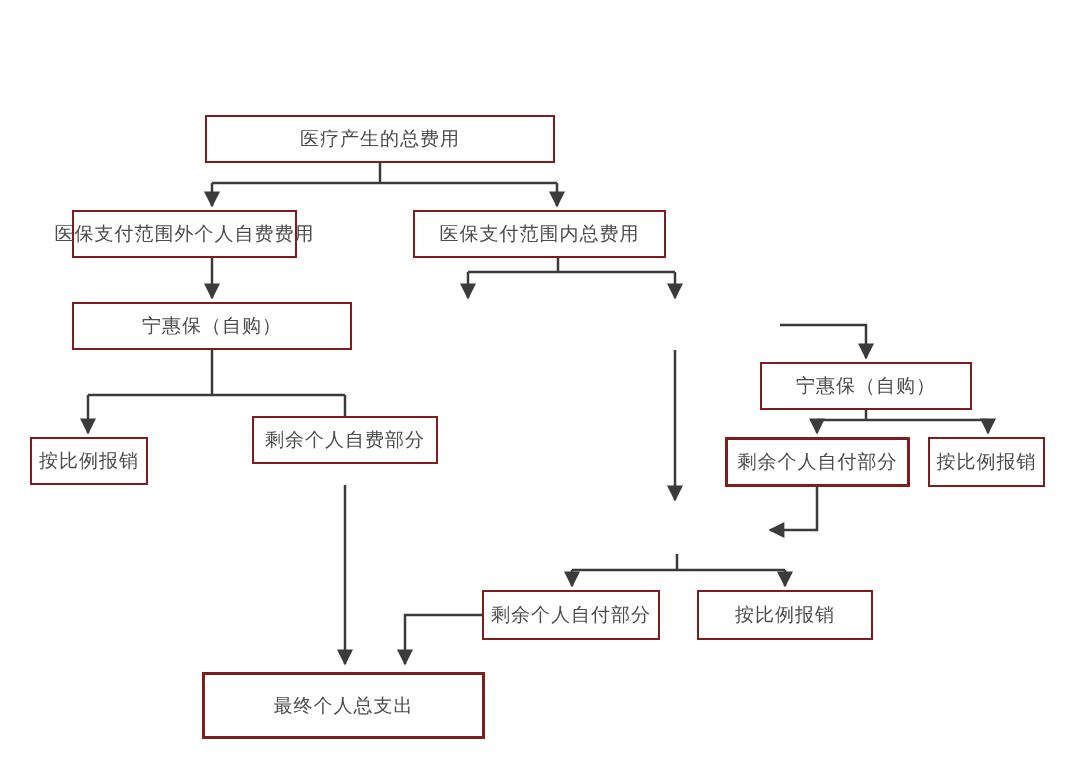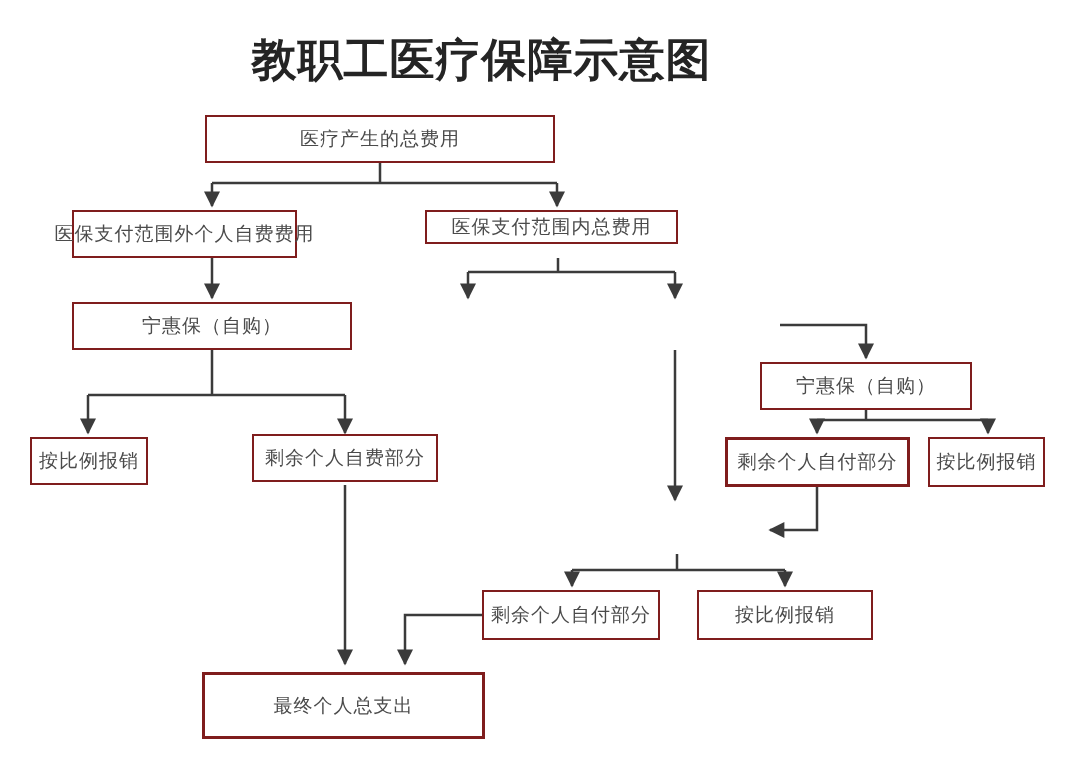--- a/index.html
+++ b/index.html
@@ -30,40 +30,39 @@
     align-items:center;
     justify-content:center;
     font-size:19px;
     color:#4b4b4b;
     letter-spacing:1px;
     white-space:nowrap;
   }
   
   .n-total-cost            {left:205px;top:115px;width:350px;height:48px;}
   .n-outside-scope         {left:72px; top:210px;width:225px;height:48px;}
-  .n-inside-scope          {left:425px;top:210px;width:253px;height:34px;}
+  .n-inside-scope          {left:413px;top:210px;width:253px;height:48px;}
   .n-ninghuibao-left       {left:72px; top:302px;width:280px;height:48px;}
   .n-pooled-account        {left:378px;top:302px;width:180px;height:48px;}
   .n-personal-pay          {left:570px;top:302px;width:210px;height:48px;}
   .n-ninghuibao-right      {left:760px;top:362px;width:212px;height:48px;}
   .n-proportional-left     {left:30px; top:437px;width:118px;height:48px;}
-  .n-remaining-self-paid   {left:252px;top:434px;width:186px;height:48px;}
+  .n-remaining-self-paid   {left:252px;top:416px;width:186px;height:48px;}
   .n-remaining-copay-right {left:725px;top:437px;width:185px;height:50px;border-width:3px;}
   .n-proportional-right    {left:928px;top:437px;width:117px;height:50px;}
   .n-campus-supplement     {left:588px;top:504px;width:177px;height:50px;}
   .n-remaining-copay-bottom{left:482px;top:590px;width:178px;height:50px;}
   .n-campus-reimburse      {left:697px;top:590px;width:176px;height:50px;}
   .n-final-total           {left:202px;top:672px;width:283px;height:67px;border-width:3px;}
 </style>
 </head>
 <body>
 
 <div class="canvas">
 
-  <h1 class="title">教职工医疗保障示意图</h1>
 
   <svg class="edges" width="1080" height="763" viewBox="0 0 1080 763" fill="none" stroke="#3b3b3b" stroke-width="2.5">
     <defs>
       <marker id="arr" markerUnits="userSpaceOnUse" markerWidth="18" markerHeight="16" viewBox="0 0 10 10" refX="9" refY="5" orient="auto">
         <path d="M0,0 L10,5 L0,10 z" fill="#3b3b3b" stroke="none"></path>
       </marker>
     </defs>
 
     <path d="M380,163 V183 M212,183 H557"></path>
     <path d="M212,183 V206" marker-end="url(#arr)"></path>

